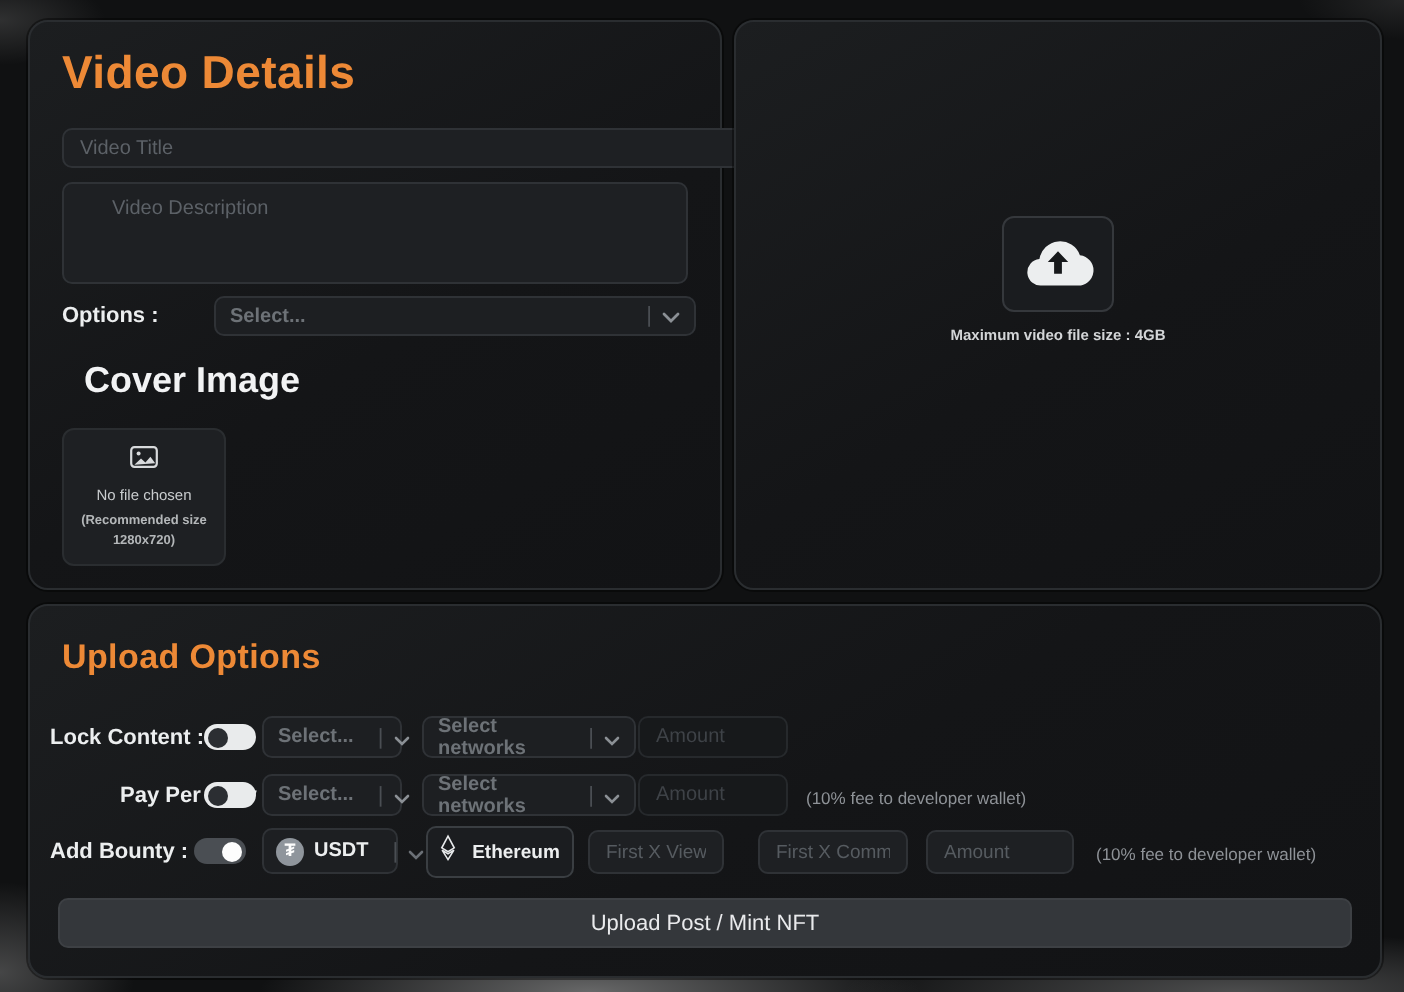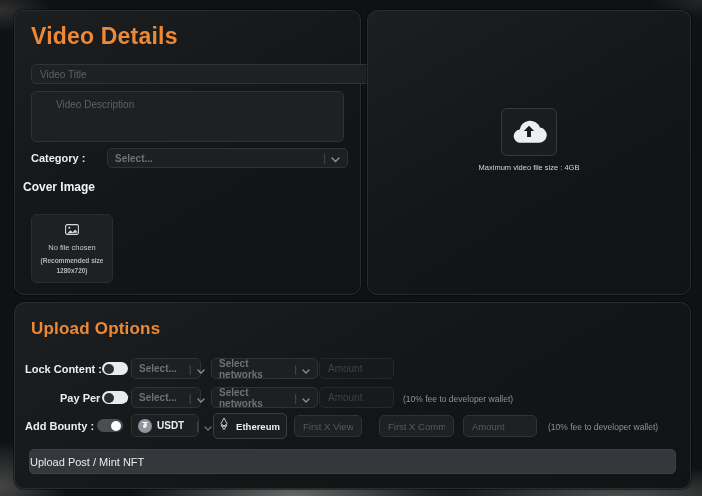--- a/index.html
+++ b/index.html
@@ -69,66 +69,66 @@
   .coverbox .nofile{font-size:7.5px;color:#c9ccce;}
   .coverbox .rec{font-size:6.5px;font-weight:bold;color:#b4b7b9;line-height:1.5;}
 
   .preview-stack{position:absolute;left:0;right:0;top:88px;text-align:center;}
   .drop-label{font-size:12px;font-weight:bold;color:#eceeef;}
   .dropbox{
     width:54px;height:46px;margin:9px auto 7px auto;
     background:#1a1c1f;border:1px solid #35383c;border-radius:6px;
     display:flex;align-items:center;justify-content:center;cursor:pointer;
   }
-  .maxsize{font-size:7.5px;font-weight:normal;color:#d3d5d7;}
+  .maxsize{font-size:7.5px;font-weight:bold;color:#d3d5d7;}
 
   .eth-btn{
     position:absolute;display:flex;align-items:center;justify-content:center;gap:8px;
     background:#1b1d20;border:1px solid #3a3e42;border-radius:5px;cursor:pointer;
   }
   .eth-btn .lbl{font-size:9.5px;font-weight:bold;color:#eceeef;}
 
   .token-circle{
     width:14px;height:14px;border-radius:50%;background:#8f959c;
     display:flex;align-items:center;justify-content:center;
     color:#fdfdfd;font-size:9px;font-weight:bold;line-height:1;
   }
   .token-lbl{font-size:10px;font-weight:bold;color:#eceeef;}
 
   .submit-btn{
     position:absolute;left:14px;right:14px;top:146px;height:23px;
     background:#34373b;border:1px solid #3d4044;border-radius:5px;
-    display:flex;align-items:center;justify-content:flex-start;
+    display:flex;align-items:center;justify-content:center;
     font-size:11px;color:#e9eaec;cursor:pointer;
   }
 </style>
 </head>
 <body>
 
 <div class="page">
 
   <div class="panel panel-left">
     <div class="h-accent h1" style="left:16px;top:12px;">Video Details</div>
 
     <input type="text" style="position: absolute; left: 16px; top: 53px; width: 361px; height: 20px;" placeholder="Video Title">
 
     <textarea style="position: absolute; left: 16px; top: 80px; width: 313px; height: 51px;" placeholder="Video Description"></textarea>
 
-    <div class="row-label" style="left:16px;top:141px;">Category :</div>
+    <div class="row-label" style="left:16px;top:141px;">Options :</div>
     <div class="selectbox" style="left:92px;top:137px;width:241px;height:20px;">
       <span class="ph">Select...</span>
       <span class="tail">
         <span class="pipe">|</span>
         <span><svg width="9" height="6" viewBox="0 0 9 6">
               <path d="M1 1l3.5 3.5L8 1" stroke="#8b9095" stroke-width="1.4" fill="none" stroke-linecap="round"></path>
             </svg></span>
       </span>
     </div>
 
-    <div class="h2" style="left:8px;top:169px;font-size:12px;">Cover Image</div>
+    <div class="h2" style="left:27px;top:169px;font-size:18px;">Cover Image</div>
 
     <div class="coverbox">
       <span>
         <svg width="14" height="11" viewBox="0 0 14 11">
             <rect x="0.6" y="0.6" width="12.8" height="9.8" rx="1.6" fill="none" stroke="#d8dadc" stroke-width="1.1"></rect>
             <circle cx="4.3" cy="3.8" r="1" fill="#d8dadc"></circle>
             <path d="M2.2 9.4l3.3-3.2 2.2 2 2.5-2.8 2.4 3.2z" fill="#d8dadc"></path>
           </svg>
       </span>
       <div class="nofile">No file chosen</div>

